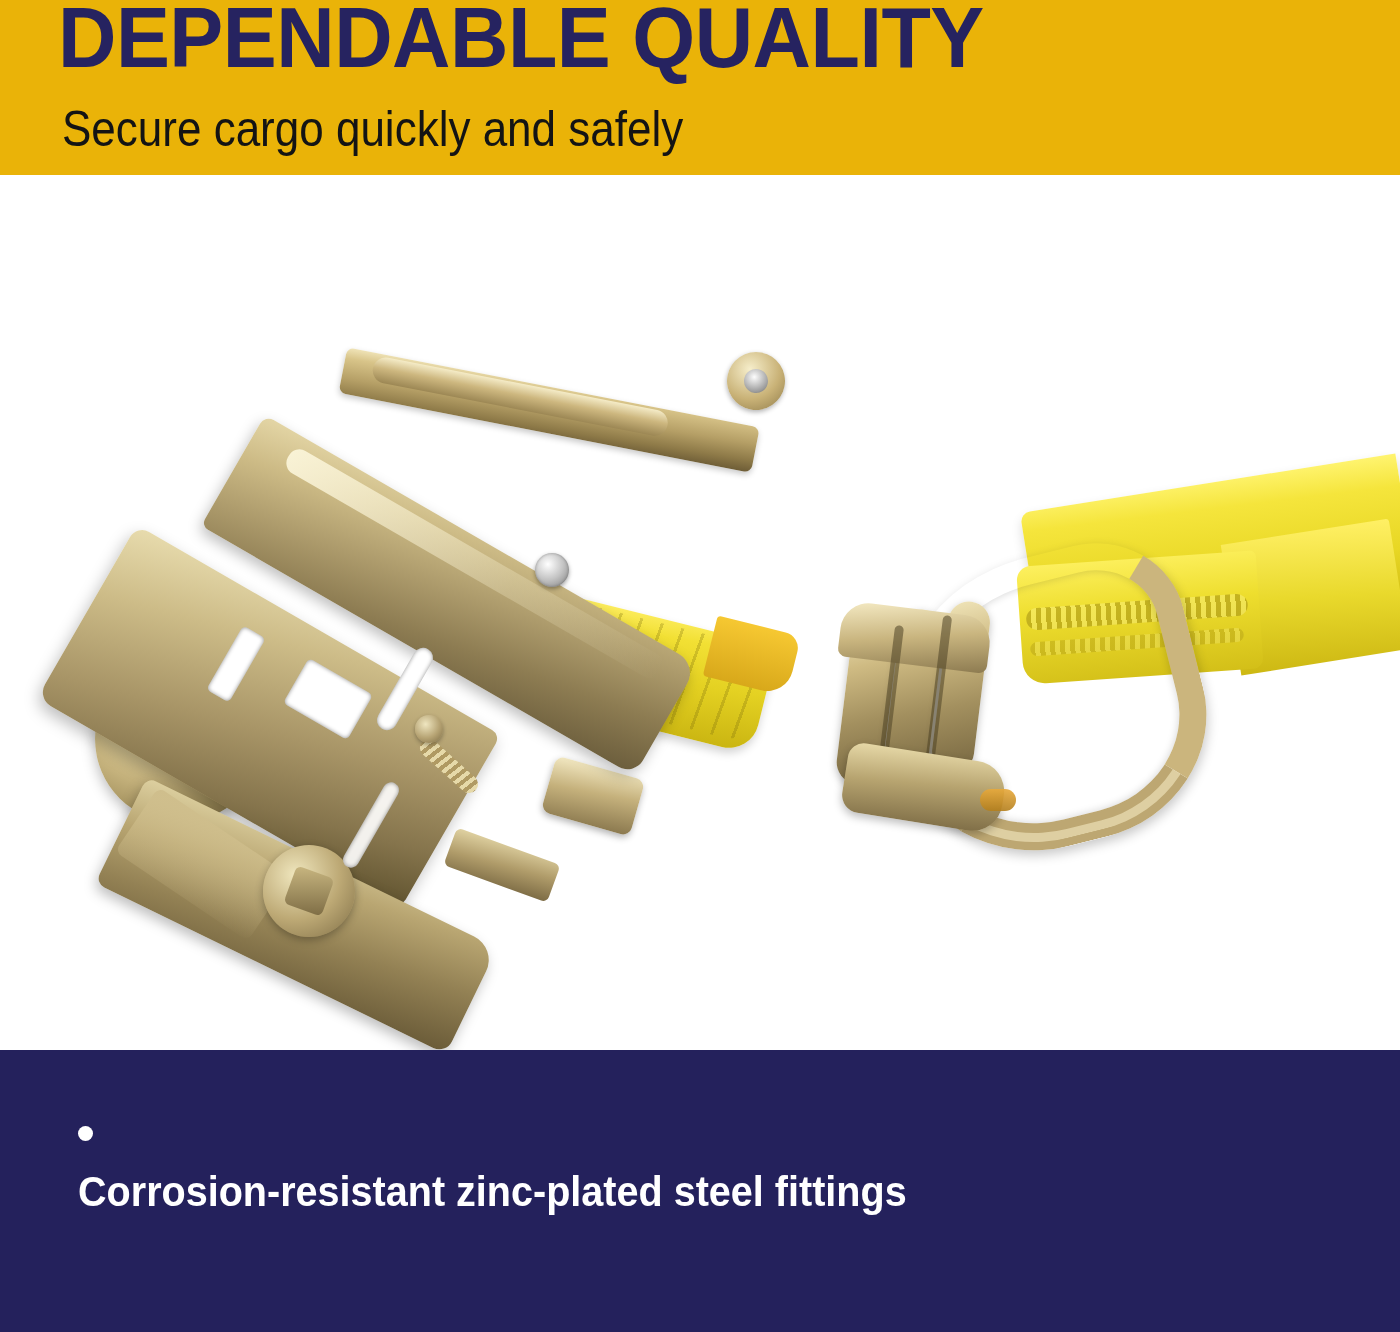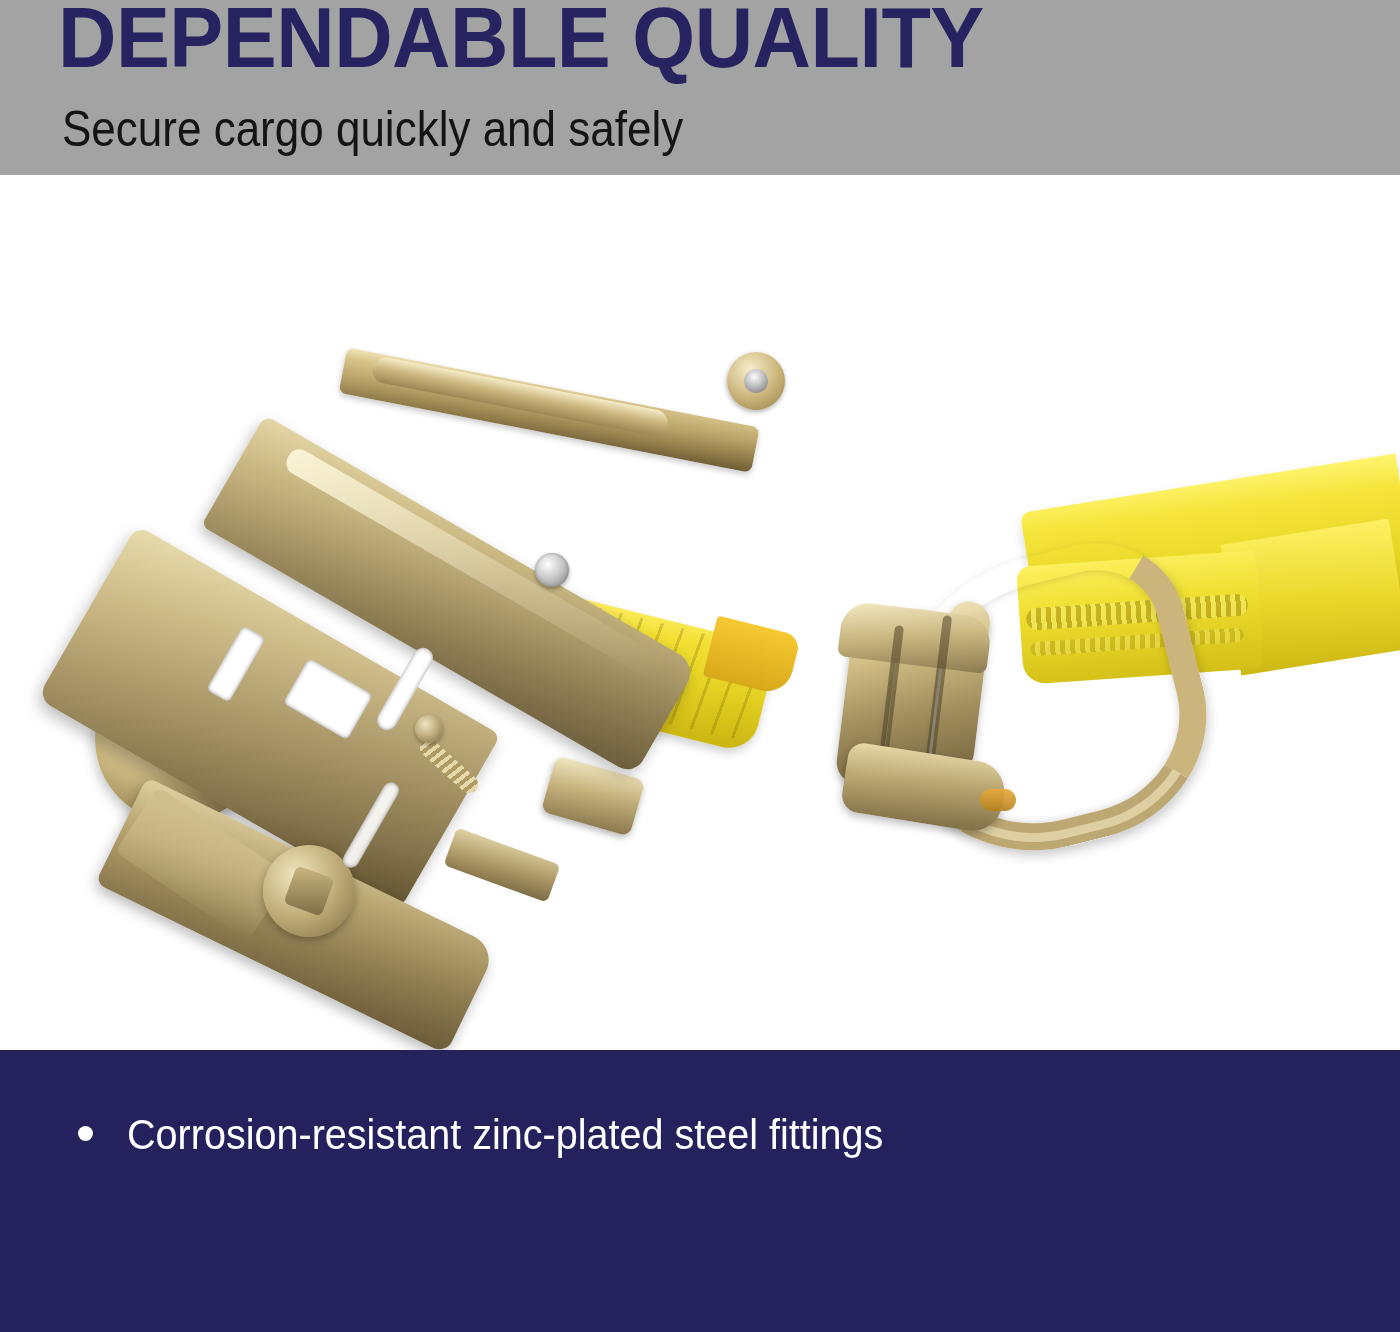--- a/index.html
+++ b/index.html
@@ -1,19 +1,19 @@
 <!DOCTYPE html>
 <html><head>
 <meta charset="utf-8">
 <style>
   * { margin:0; padding:0; box-sizing:border-box; }
   html,body { width:1400px; height:1332px; background:#ffffff; }
   body { font-family:"Liberation Sans", sans-serif; overflow:hidden; position:relative; }
 
-  .page { position:relative; width:1400px; height:1332px; background:#a3a3a3; }
+  .page { position:relative; width:1400px; height:1332px; background:#eab308; }
 
   
   .header { position:absolute; left:0; top:0; width:1400px; height:175px; }
   .headline {
     position:absolute; left:58px; top:-6px;
     font-size:86px; font-weight:700; letter-spacing:-0.5px;
     color:#262360; line-height:1.0;
     transform:scaleX(0.94); transform-origin:left top;
     white-space:nowrap;
   }
@@ -247,23 +247,24 @@
   .h-weld { position:absolute; left:150px; top:284px; width:36px; height:22px; border-radius:11px;
             background:linear-gradient(180deg,#e8a93a,#b47f1c); opacity:.9; }
 
   
   .banner {
     position:absolute; left:0; top:1050px; width:1400px; height:282px;
     background:#24215c;
   }
   .bullets { position:absolute; left:78px; top:56px; width:1250px; }
   .bullet {
-    display:flex; align-items:flex-start; gap:34px;
-    color:#ffffff; font-size:43px; font-weight:400; line-height:1.33;
+    display:flex; align-items:flex-start; gap:22px;
+    color:#ffffff; font-size:43px; font-weight:700; line-height:1.33;
     margin-bottom:14px;
+    flex-direction:column;
   }
   .bullet .dot {
     flex:none; width:15px; height:15px; border-radius:50%;
     background:#ffffff; margin-top:20px;
   }
   .bullet .txt { transform:scaleX(0.92); transform-origin:left top; white-space:pre-line; }
 </style>
 </head>
 <body>
 

